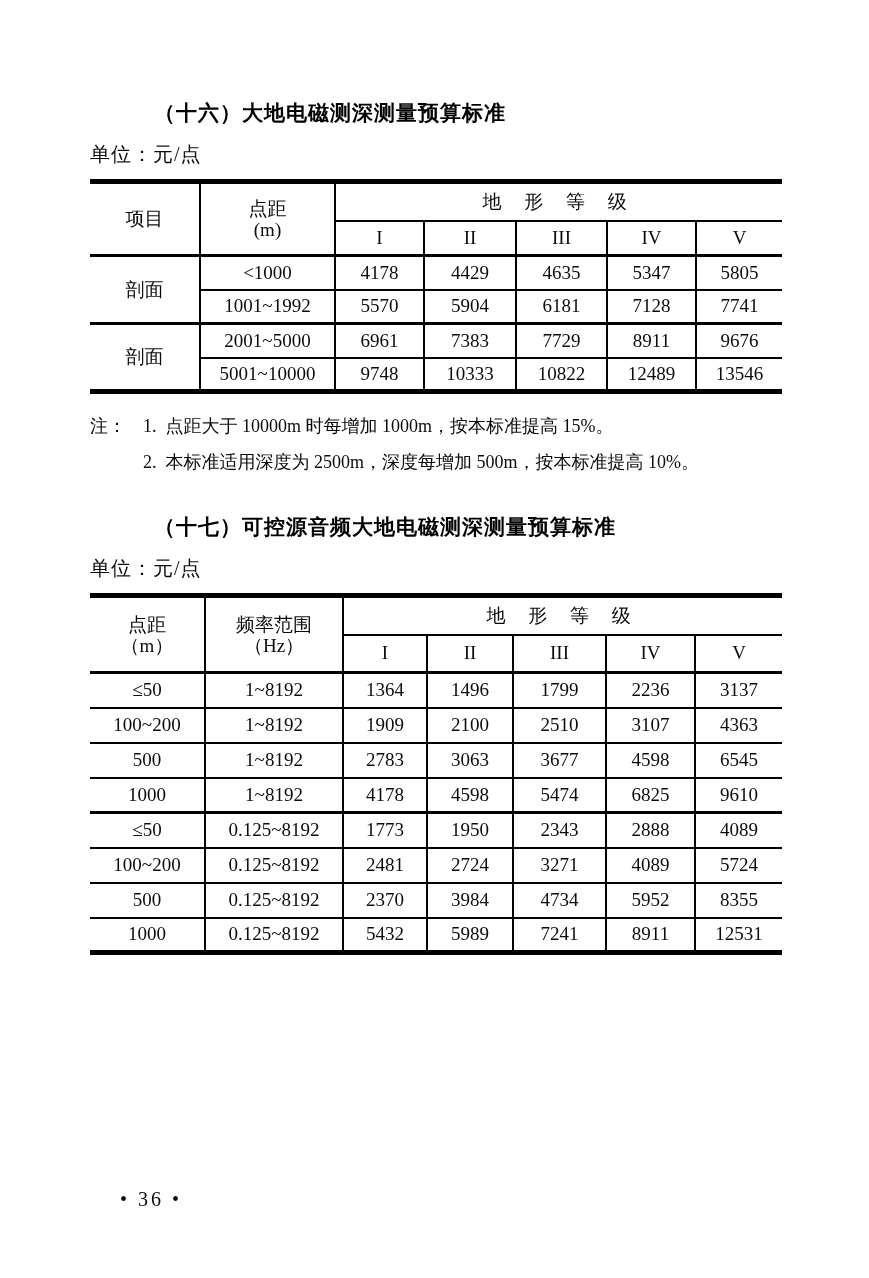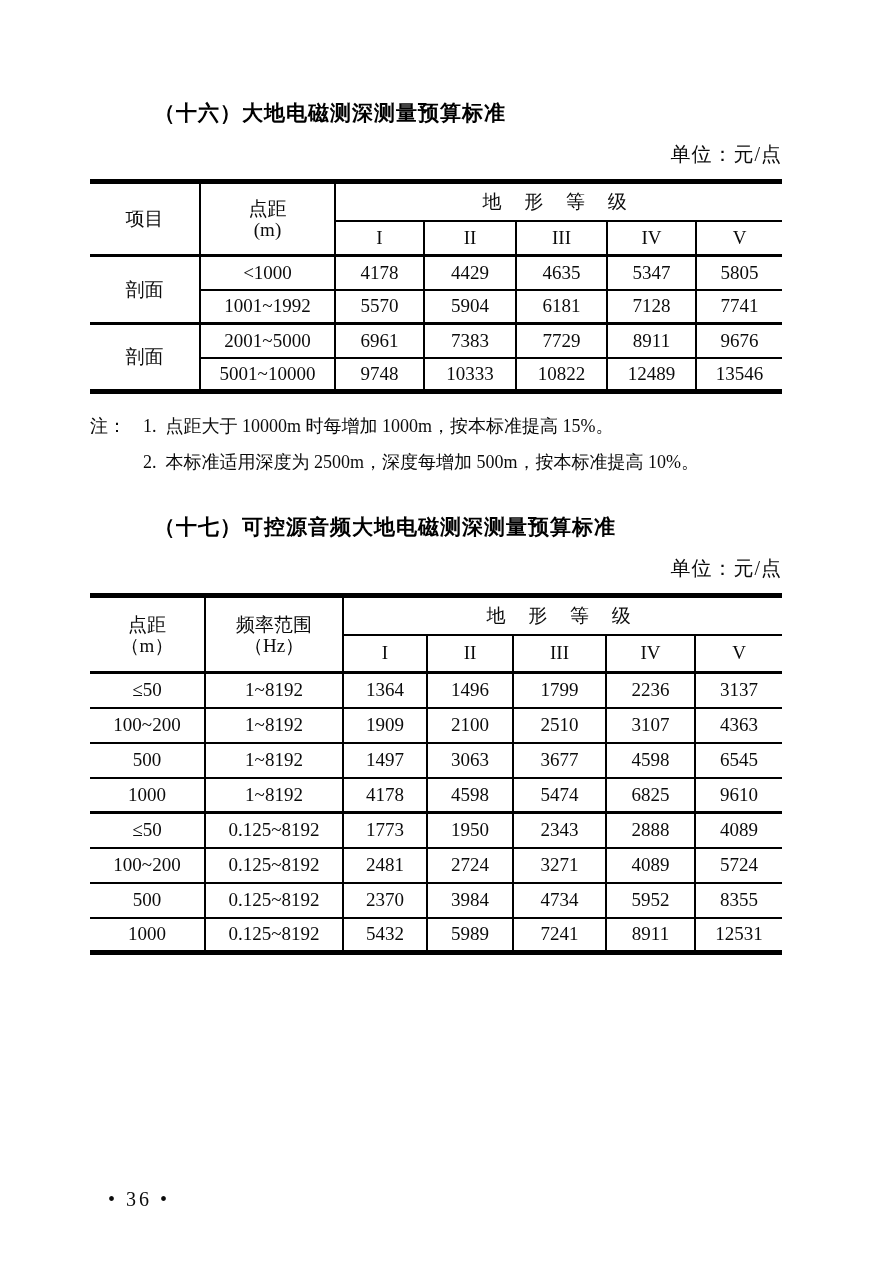--- a/index.html
+++ b/index.html
@@ -13,21 +13,21 @@
   .content{width:692px;margin-left:90px;}
   .sec-title{
     margin:0;padding:0 0 0 64px;
     font-family:"Liberation Sans","DejaVu Sans",sans-serif;
     font-weight:700;font-size:21px;line-height:26px;
     letter-spacing:1px;color:#000;
   }
   .sec-title.first{padding-top:100px;}
   .sec-title.second{margin-top:34px;}
   .unit-line{
-    text-align:right;font-size:20px;line-height:23px;
+    font-size:20px;line-height:23px;
     margin-top:17px;margin-bottom:13px;letter-spacing:1px;
   }
   table.btable{
     width:692px;table-layout:fixed;
     border-collapse:collapse;
     border-top:5px solid #000;
     border-bottom:5px solid #000;
     border-left:hidden;border-right:hidden;
     font-size:19px;
   }
@@ -44,21 +44,21 @@
   .t16 tr.h2{height:35px;}
   .t16 tr.d{height:34px;}
   .t17 tr.h1{height:39px;}
   .t17 tr.h2{height:38px;}
   .t17 tr.d{height:35px;}
   .notes{margin-top:14px;font-size:18px;line-height:36px;}
   .note-row{display:flex;}
   .note-prefix{width:53px;flex:0 0 53px;}
   .note-num{margin-right:9px;}
   .page-number{
-    position:absolute;left:108px;top:1188px;
+    position:absolute;left:120px;top:1188px;
     font-size:20px;letter-spacing:3px;
   }
 </style>
 </head>
 <body>
 
 <div class="page">
   <div class="content">
 
     <h2 class="sec-title first">（十六）大地电磁测深测量预算标准</h2>
@@ -186,21 +186,21 @@
           <td>1~8192</td>
           <td>1909</td>
           <td>2100</td>
           <td>2510</td>
           <td>3107</td>
           <td>4363</td>
         </tr>
         <tr class="d">
           <td>500</td>
           <td>1~8192</td>
-          <td>1497</td>
+          <td>2783</td>
           <td>3063</td>
           <td>3677</td>
           <td>4598</td>
           <td>6545</td>
         </tr>
         <tr class="d">
           <td>1000</td>
           <td>1~8192</td>
           <td>4178</td>
           <td>4598</td>

